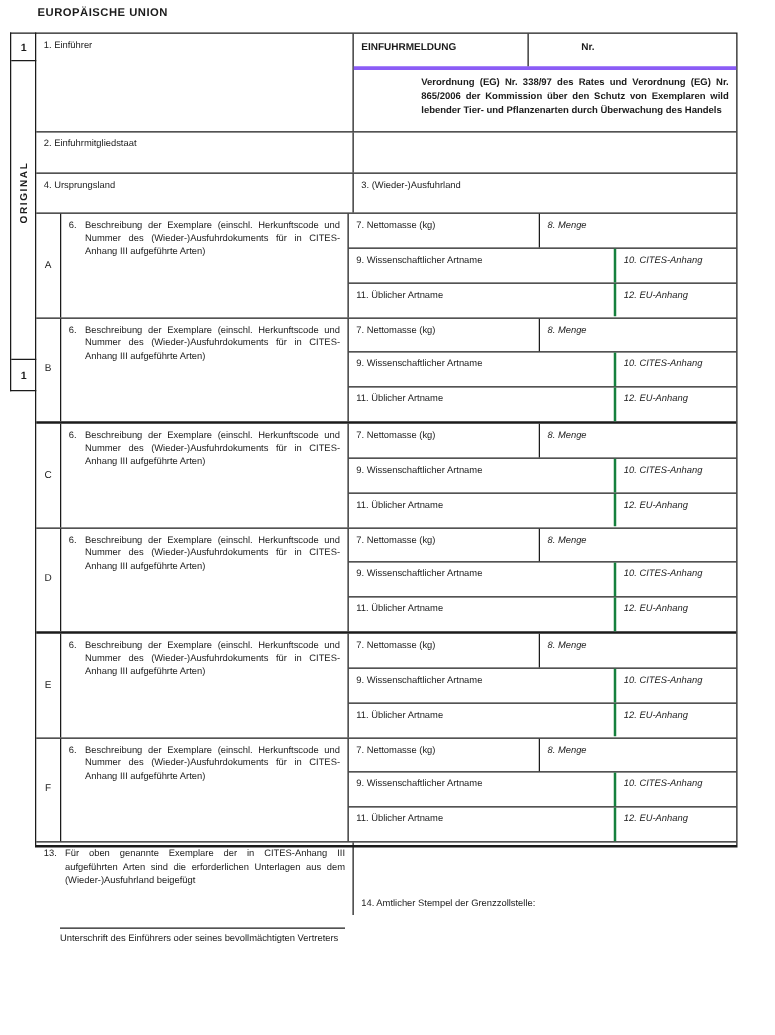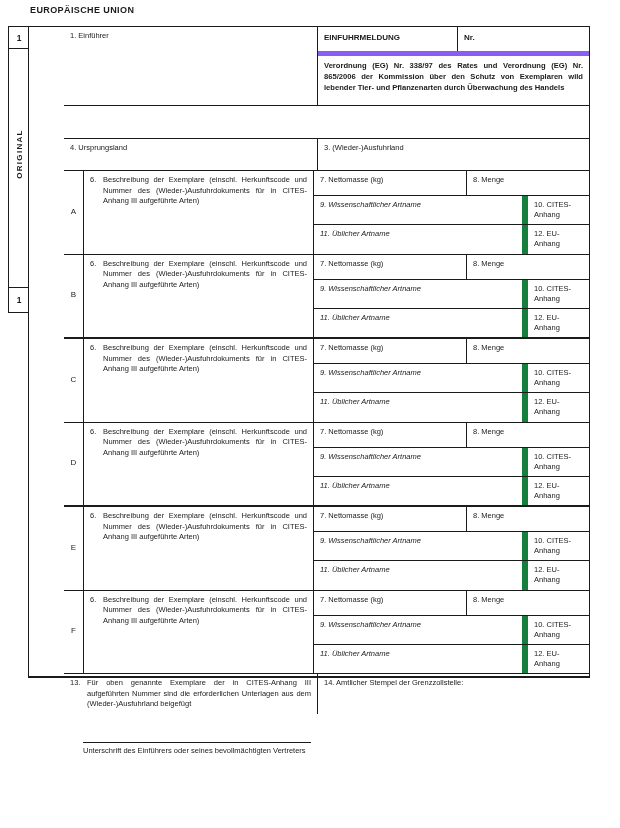--- a/index.html
+++ b/index.html
@@ -24,58 +24,58 @@
   .strip-middle{flex:1;position:relative;overflow:visible;}
   .original-label{
     position:absolute;top:50%;left:50%;
     transform:translate(-50%,calc(-50% - 14px)) rotate(-90deg);
     white-space:nowrap;font-size:8px;font-weight:bold;letter-spacing:1.3px;
   }
   
   .main-table{
     position:absolute;left:28px;top:26px;width:562px;height:652px;
     border:1px solid #1b1b1b;border-bottom-width:2px;box-sizing:border-box;
-    display:flex;flex-direction:column;font-size:7.5px;line-height:1.35;padding-left:35px;
+    display:flex;flex-direction:column;font-size:7.5px;line-height:1.35;
   }
   .t-row{display:flex;border-bottom:1px solid #1b1b1b;box-sizing:border-box;flex:none;}
   .cell{padding:4px 6px;box-sizing:border-box;}
   .cell-left{width:254px;border-right:1px solid #1b1b1b;}
   .cell-right{flex:1;}
   .bold{font-weight:bold;}
   .row-1{height:79px;}
   .row1-right{flex:1;display:flex;flex-direction:column;}
-  .row1-top{height:29px;border-bottom:5px solid #8b5cf6;display:flex;box-sizing:border-box;flex:none;}
+  .row1-top{height:29px;border-bottom:3px solid #8b5cf6;display:flex;box-sizing:border-box;flex:none;}
   .cell-formtitle{width:140px;border-right:1px solid #1b1b1b;font-size:8px;padding-top:6px;}
-  .cell-nr{flex:1;font-size:8px;padding-top:6px;}
-  .cell-regulation{flex:1;font-size:7.6px;text-align:justify;line-height:1.42;padding-top:5px;}
+  .cell-nr{flex:1;font-size:8px;padding-top:6px;margin-left:36px;}
+  .cell-regulation{flex:1;font-size:7.6px;text-align:justify;line-height:1.42;padding-top:5px;margin-left:48px;}
   .row-2{height:33px;}
   .row-3{height:32px;justify-content:space-between;}
   
   .sections{height:503px;display:flex;flex-direction:column;flex:none;}
   .section{flex:1;display:flex;border-bottom:1px solid #1b1b1b;box-sizing:border-box;}
   .section:nth-child(2),.section:nth-child(4){border-bottom-width:2px;}
   .letter-cell{width:20px;border-right:1px solid #1b1b1b;box-sizing:border-box;
     display:flex;align-items:center;justify-content:center;font-size:8px;}
   .desc-cell{width:230px;border-right:1px solid #1b1b1b;}
   .hang{display:flex;}
   .hang .num{flex:none;width:13px;}
   .hang .num13{flex:none;width:17px;}
   .hang .txt{flex:1;text-align:justify;line-height:1.42;}
   .section-right{flex:1;display:flex;flex-direction:column;}
   .srow{flex:1;display:flex;border-bottom:1px solid #1b1b1b;box-sizing:border-box;justify-content:flex-end;}
   .srow:last-child{border-bottom:none;}
   .cell-7{width:153px;border-right:1px solid #1b1b1b;}
-  .cell-9{width:214px;border-right:6px solid #15803d;font-style:italic;}
-  .cell-grow{flex:1;}
+  .cell-9{width:214px;border-right:2px solid #15803d;}
+  .cell-grow{flex:1;font-style:italic;}
   
   .footer-row{flex:1;display:flex;border-bottom:none;}
   .footer-left{width:254px;border-right:1px solid #1b1b1b;position:relative;}
   .signature-line{position:absolute;left:19px;top:68px;width:228px;border-top:1px solid #1b1b1b;}
   .signature-caption{position:absolute;left:19px;top:72px;width:228px;text-align:left;line-height:1.45;}
-  .footer-right{flex:1;}
+  .footer-right{flex:1;margin-top:40px;}
 </style>
 </head>
 <body>
 
 <div class="page-title">EUROPÄISCHE UNION</div>
 
 <div class="side-strip">
   <div class="copy-box top">1</div>
   <div class="strip-middle">
     <div class="original-label">ORIGINAL</div>
@@ -90,20 +90,21 @@
     <div class="row1-right">
       <div class="row1-top">
         <div class="cell cell-formtitle bold">EINFUHRMELDUNG</div>
         <div class="cell cell-nr bold">Nr.</div>
       </div>
       <div class="cell cell-regulation bold">Verordnung (EG) Nr. 338/97 des Rates und Verordnung (EG) Nr. 865/2006 der Kommission über den Schutz von Exemplaren wild lebender Tier- und Pflanzenarten durch Überwachung des Handels</div>
     </div>
   </div>
 
   <div class="t-row row-2">
+    <div class="cell cell-left">2. Einfuhrmitgliedstaat</div>
   </div>
 
   <div class="t-row row-3">
     <div class="cell cell-left">4. Ursprungsland</div>
     <div class="cell cell-right">3. (Wieder-)Ausfuhrland</div>
   </div>
 
   <div class="sections" id="sections">
   <div class="section">
     <div class="letter-cell">A</div>
@@ -247,21 +248,21 @@
         <div class="cell cell-grow">12. EU-Anhang</div>
       </div>
     </div>
   </div>
 </div>
 
   <div class="t-row footer-row">
     <div class="cell footer-left">
       <div class="hang">
         <span class="num13">13.</span>
-        <span class="txt">Für oben genannte Exemplare der in CITES-Anhang III aufgeführten Nummer sind die erforderlichen Unterlagen aus dem (Wieder-)Ausfuhrland beigefügt</span>
+        <span class="txt">Für oben genannte Exemplare der in CITES-Anhang III aufgeführten Arten sind die erforderlichen Unterlagen aus dem (Wieder-)Ausfuhrland beigefügt</span>
       </div>
       <div class="signature-line"></div>
       <div class="signature-caption">Unterschrift des Einführers oder seines bevollmächtigten Vertreters</div>
     </div>
     <div class="cell footer-right">14. Amtlicher Stempel der Grenzzollstelle:</div>
   </div>
 
 </div>
 
 </body></html>

